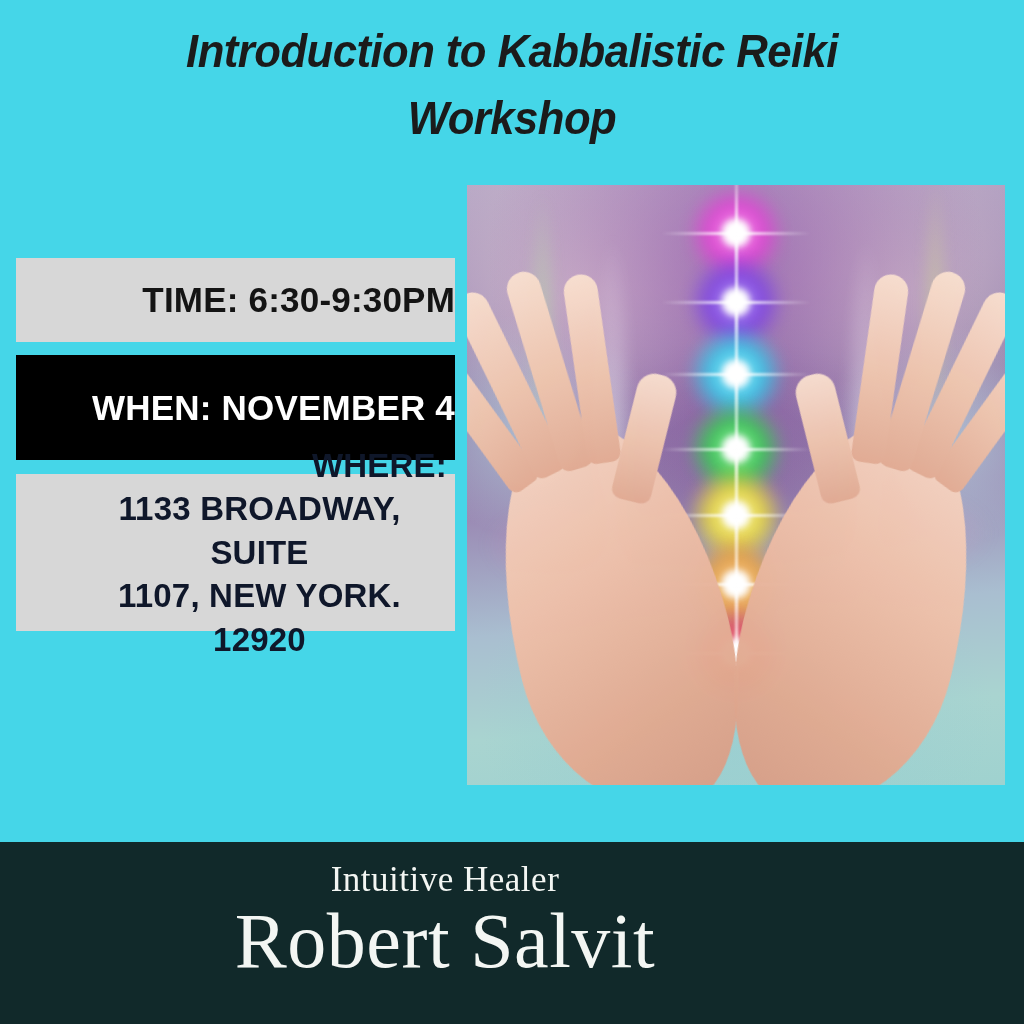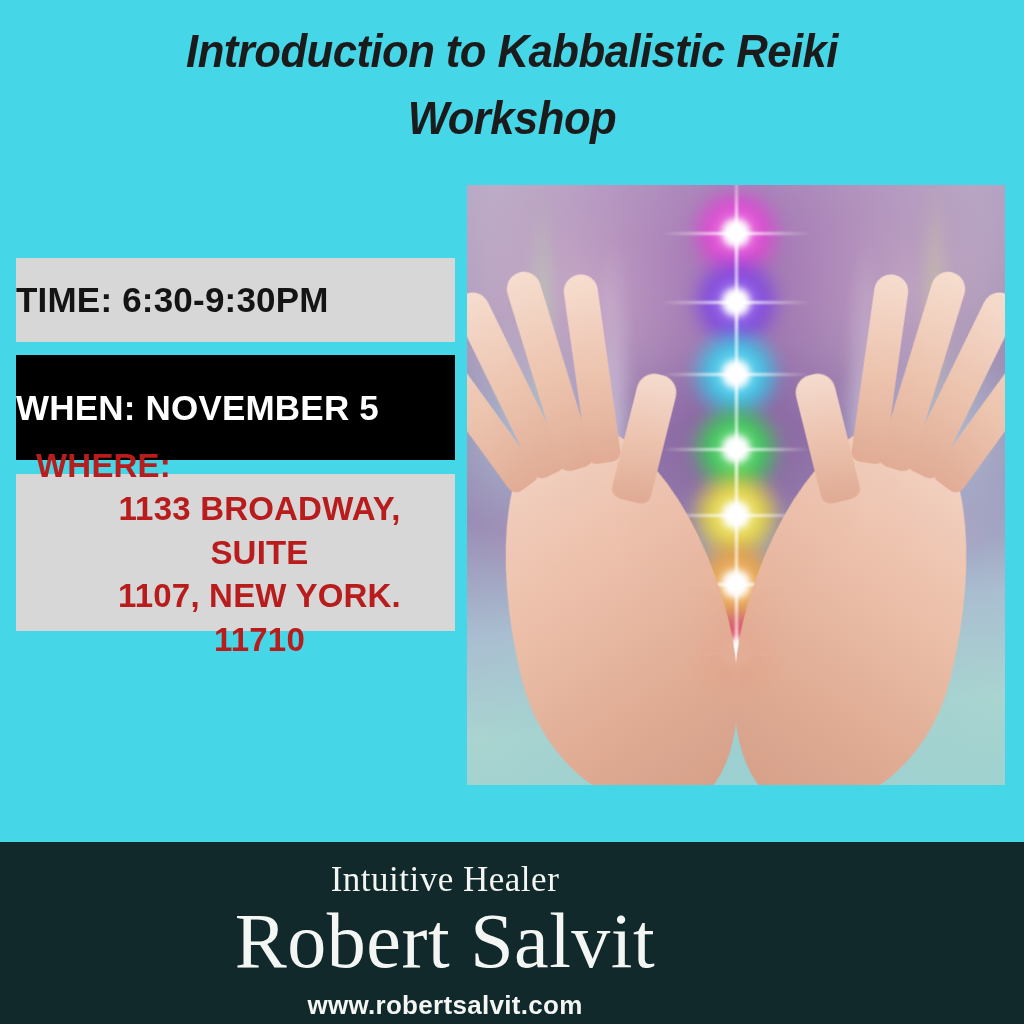--- a/index.html
+++ b/index.html
@@ -36,21 +36,21 @@
   }
 
   
   .info-box {
     position: absolute;
     left: 16px;
     width: 439px;
     box-sizing: border-box;
     display: flex;
     flex-direction: column;
-    align-items: flex-start;
+    align-items: flex-end;
     justify-content: center;
     text-align: center;
     font-weight: bold;
     letter-spacing: 0.2px;
   }
   .box-time {
     top: 258px;
     height: 84px;
     background: #d7d7d7;
     color: #141414;
@@ -60,24 +60,24 @@
     top: 355px;
     height: 105px;
     background: #000000;
     color: #ffffff;
     font-size: 35px;
   }
   .box-where {
     top: 474px;
     height: 157px;
     background: #d7d7d7;
-    color: #b91c1c;
+    color: #0f172a;
     font-size: 33px;
     line-height: 1.32;
-    padding: 6px 20px;
+    padding: 6px 8px;
   }
   .box-where .where-label { display: block; }
   .box-where .where-line  { display: block; margin-left: 48px; }
 
   
   .photo {
     position: absolute;
     left: 467px;
     top: 185px;
     width: 538px;
@@ -216,27 +216,27 @@
 <div id="flyer">
 
   <div class="title">Introduction to Kabbalistic Reiki
 Workshop</div>
 
   <div class="info-box box-time">
     <span>TIME: 6:30-9:30PM</span>
   </div>
 
   <div class="info-box box-when">
-    <span>WHEN: NOVEMBER 5</span>
+    <span>WHEN: NOVEMBER 4</span>
   </div>
 
   <div class="info-box box-where">
     <span class="where-label">WHERE:</span>
     <span class="where-line">1133 BROADWAY, SUITE</span>
-    <span class="where-line">1107, NEW YORK. 11710</span>
+    <span class="where-line">1107, NEW YORK. 12920</span>
   </div>
 
   <div class="photo">
     <div class="photo-aura"></div>
     <div class="photo-streaks"></div>
 
     <div id="chakra-stack">
         <div class="chakra" style="top: 8%;">
           <div class="orb" style="background: radial-gradient(circle, rgb(255, 255, 255) 0%, rgb(233, 63, 216) 34%, rgba(233, 63, 216, 0) 72%);"></div>
           <div class="ray-h"></div>
@@ -294,18 +294,17 @@
       <div class="finger" style="height:205px; left:84px; top:-156px; transform:rotate(-3deg);"></div>
       <div class="finger" style="height:190px; left:126px;top:-140px; transform:rotate(6deg);"></div>
       <div class="finger" style="height:130px; left:158px;top:-30px;  transform:rotate(28deg); width:40px;"></div>
     </div>
   </div>
 
   <div class="footer">
     <div class="footer-text">
       <div class="tagline">Intuitive Healer</div>
       <div class="brand-name">Robert Salvit</div>
-      <div class="website">www.robertsalvit.com</div>
     </div>
 
   </div>
 
 </div>
 
 </body></html>

